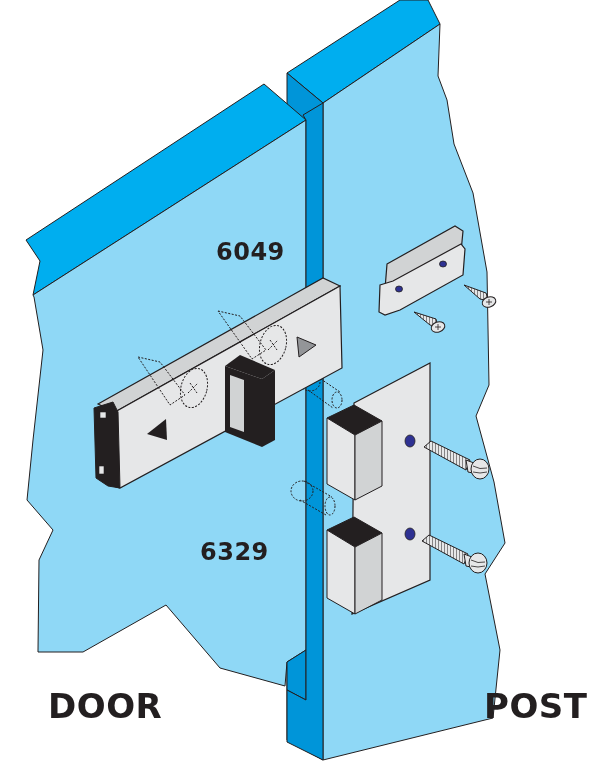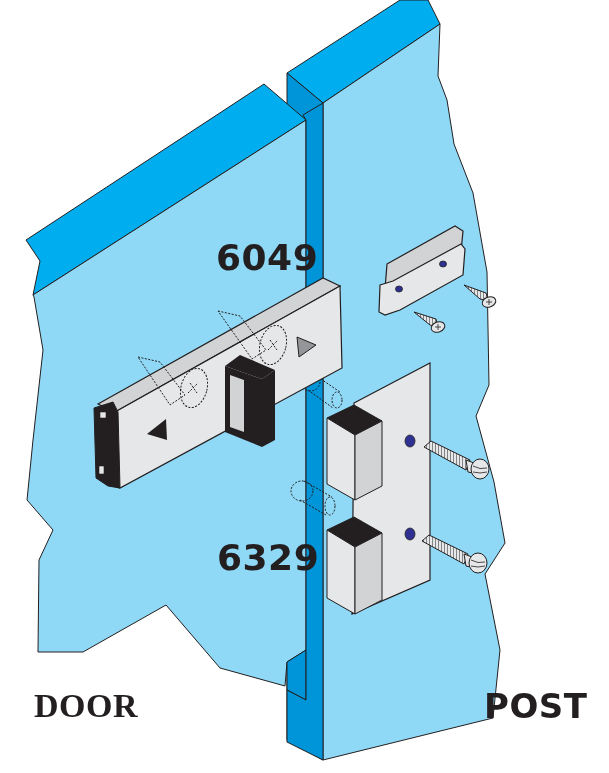--- a/index.html
+++ b/index.html
@@ -7,21 +7,21 @@
     #stage { position: absolute; left: 0; top: 0; width: 609px; height: 773px; }
     .label {
       position: absolute;
       font-family: "DejaVu Sans", sans-serif;
       font-weight: bold;
       color: #231f20;
       letter-spacing: 0.5px;
       line-height: 1;
       white-space: nowrap;
     }
-    .lbl-part { font-size: 36px; }
+    .lbl-part { font-size: 24px; }
     .lbl-place { font-size: 34px; }
   </style>
 </head>
 <body>
 
 <svg id="stage" viewBox="0 0 609 773" xmlns="http://www.w3.org/2000/svg">
   <defs>
     <pattern id="thread" width="3" height="6" patternUnits="userSpaceOnUse">
       <rect width="3" height="6" fill="#e6e7e8"></rect>
       <line x1="0" y1="0" x2="0" y2="6" stroke="#231f20" stroke-width="1"></line>
@@ -138,15 +138,15 @@
 
   <g>
     <polygon points="225,366 240,355 275,370 262,379" fill="#231f20"></polygon>
     <polygon points="225,366 262,379 262,447 225,432" fill="#231f20"></polygon>
     <polygon points="262,379 275,370 275,440 262,447" fill="#231f20"></polygon>
     <polygon points="230,375 244,380 244,432 230,427" fill="#d1d3d4"></polygon>
   </g>
 </svg>
 
 <div class="label lbl-part" style="left:216px; top:240px;">6049</div>
-<div class="label lbl-part" style="left:217px; top:540px;">6329</div>
-<div class="label lbl-place" style="left:34px; top:689px;font-family:Liberation Serif, serif;">DOOR</div>
+<div class="label lbl-part" style="left:200px; top:540px;">6329</div>
+<div class="label lbl-place" style="left:48px; top:689px;">DOOR</div>
 <div class="label lbl-place" style="left:484px; top:689px;">POST</div>
 
 </body></html>

